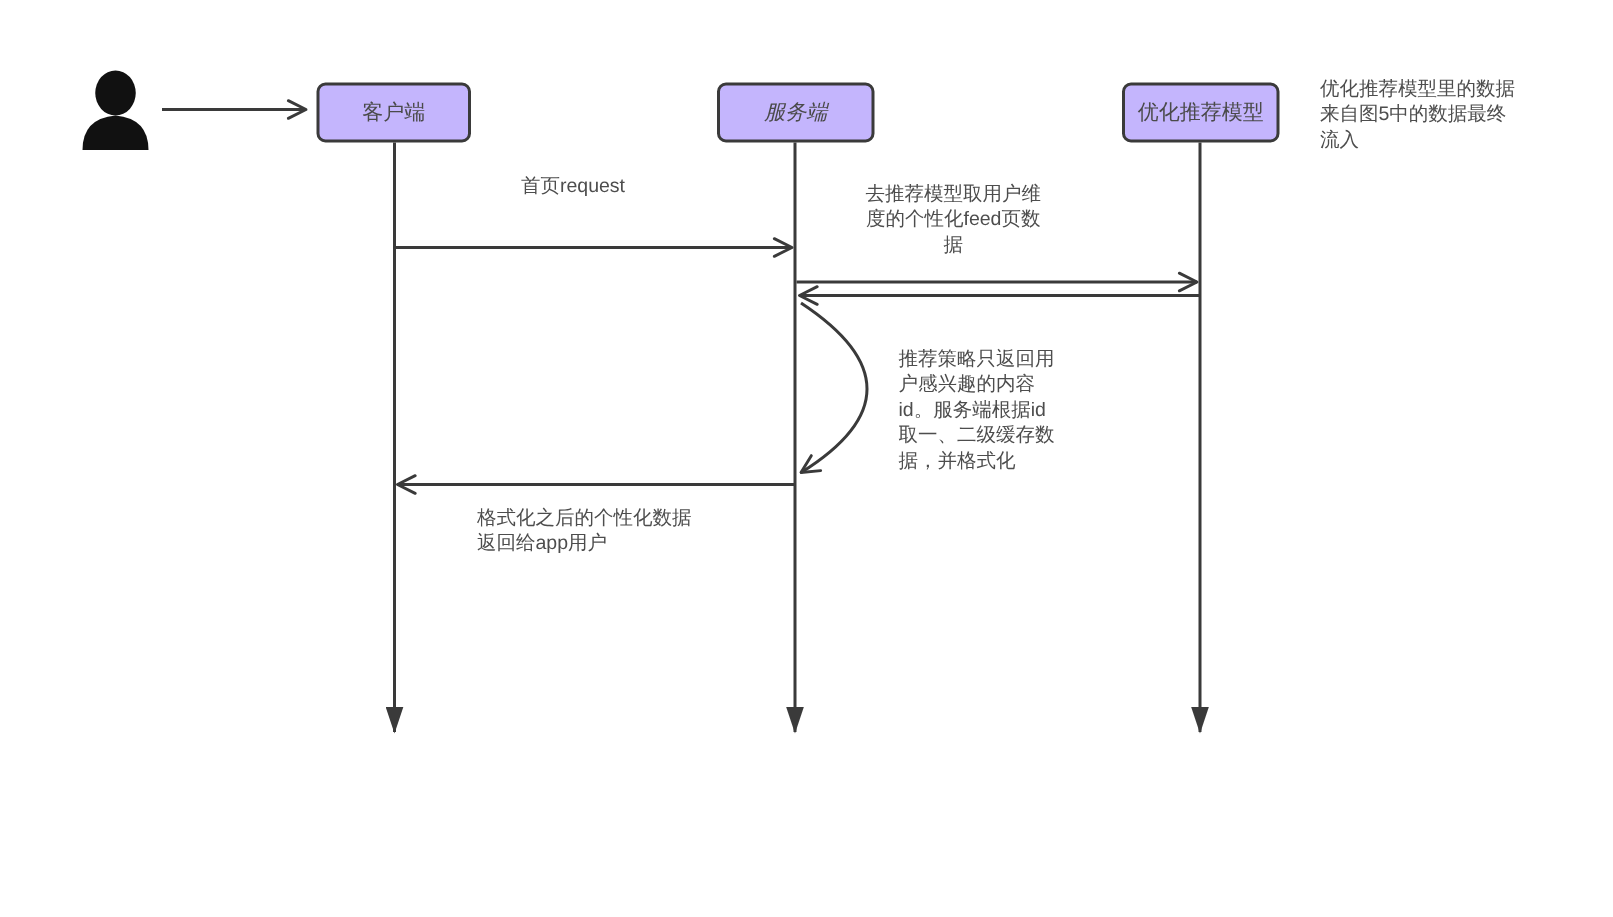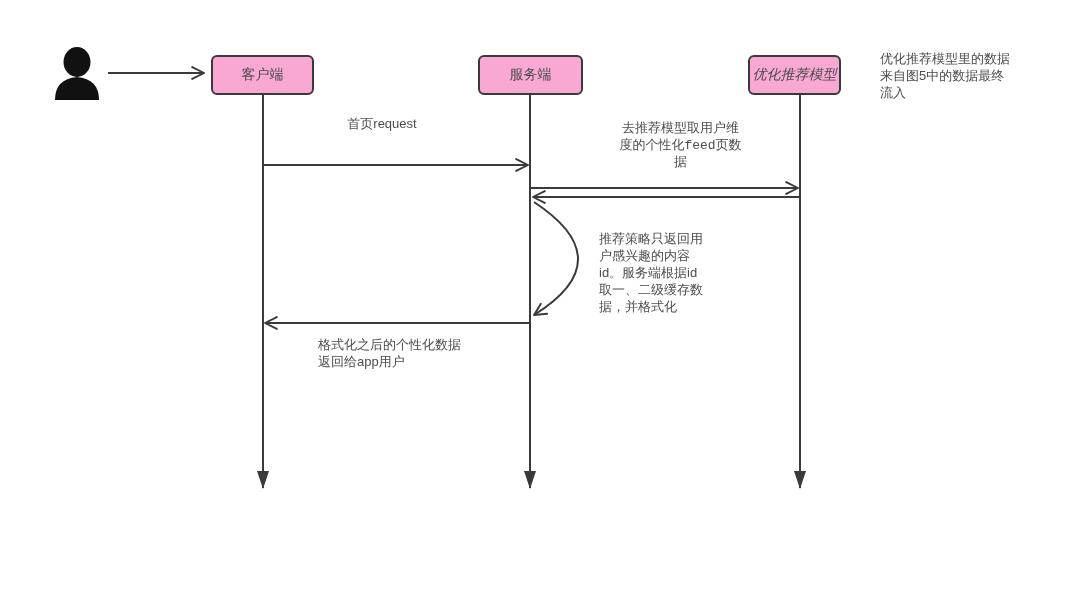--- a/index.html
+++ b/index.html
@@ -22,41 +22,41 @@
     width: 1075px;
     height: 611px;
   }
   .pbox {
     position: absolute;
     top: 55px;
     height: 40px;
     box-sizing: border-box;
     border: 2px solid #3a3a3a;
     border-radius: 6px;
-    background: #f9a8d4;
+    background: #c4b5fd;
     display: flex;
     align-items: center;
     justify-content: center;
     font-size: 14px;
     color: #4a4a4a;
     z-index: 2;
   }
   .pbox-client { left: 211px; width: 103px; }
-  .pbox-server { left: 478px; width: 105px; }
-  .pbox-model  { left: 748px; width: 93px; font-style: italic; }
+  .pbox-server { left: 478px; width: 105px; font-style: italic; }
+  .pbox-model  { left: 748px; width: 105px; }
   .lbl {
     position: absolute;
     font-size: 13px;
     line-height: 1.3;
     color: #4d4d4d;
     white-space: pre-line;
     z-index: 2;
   }
   .lbl-home-request   { left: 320px; top: 116px; width: 124px; text-align: center; }
-  .lbl-fetch-feed     { left: 612px; top: 121px; width: 137px; text-align: center; font-family: Liberation Mono, monospace; }
+  .lbl-fetch-feed     { left: 567px; top: 121px; width: 137px; text-align: center; }
   .lbl-strategy-note  { left: 599px; top: 231px; width: 135px; text-align: left; }
   .lbl-return-format  { left: 318px; top: 337px; width: 170px; text-align: left; }
   .lbl-side-note      { left: 880px; top: 51px;  width: 150px; text-align: left; }
   .caption {
     position: absolute;
     left: 431px;
     top: 514px;
     width: 200px;
     text-align: center;
     font-size: 13px;

